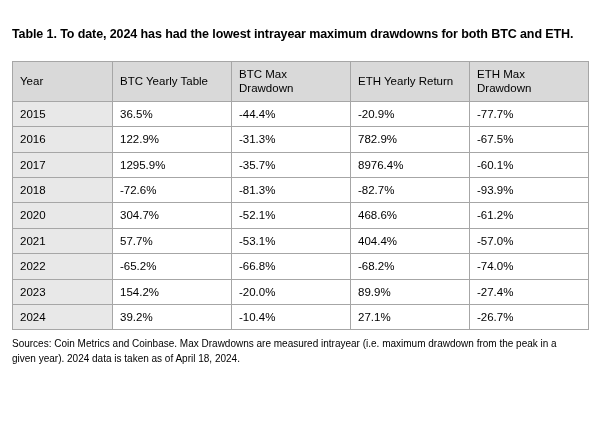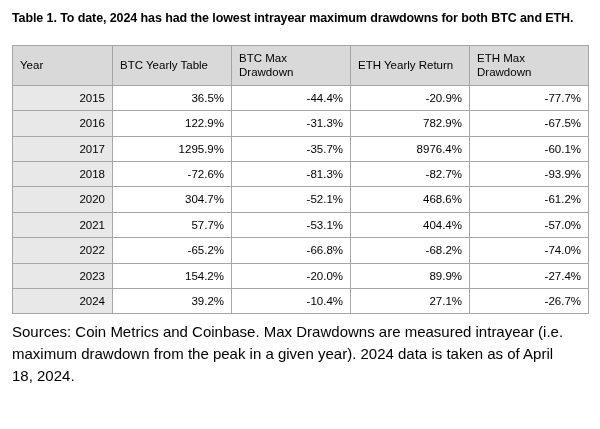--- a/index.html
+++ b/index.html
@@ -18,21 +18,21 @@
     width: 600px;
     height: 429px;
     box-sizing: border-box;
     padding: 10px 12px 0 12px;
     position: relative;
   }
   .title {
     font-size: 12.5px;
     font-weight: bold;
     line-height: 1.35;
-    margin: 0 0 9px 0;
+    margin: 16px 0 9px 0;
     letter-spacing: -0.1px;
   }
   table.drawdowns {
     border-collapse: collapse;
     width: 576px;
     table-layout: fixed;
     margin-top: 18px;
   }
   table.drawdowns th,
   table.drawdowns td {
@@ -52,27 +52,26 @@
     vertical-align: middle;
   }
   table.drawdowns thead th.yearcol {
     background: #d9d9d9;
   }
   table.drawdowns tbody td.yearcol {
     background: #e8e8e8;
   }
   table.drawdowns tbody td {
     background: #ffffff;
-    text-align: right;
   }
   col.c-year { width: 100px; }
   col.c-data { width: 119px; }
   .footnote {
     margin-top: 7px;
-    font-size: 15px;
+    font-size: 10px;
     line-height: 1.45;
     color: #000000;
     width: 560px;
   }
 </style>
 </head>
 <body>
 
 <div class="page">
 

